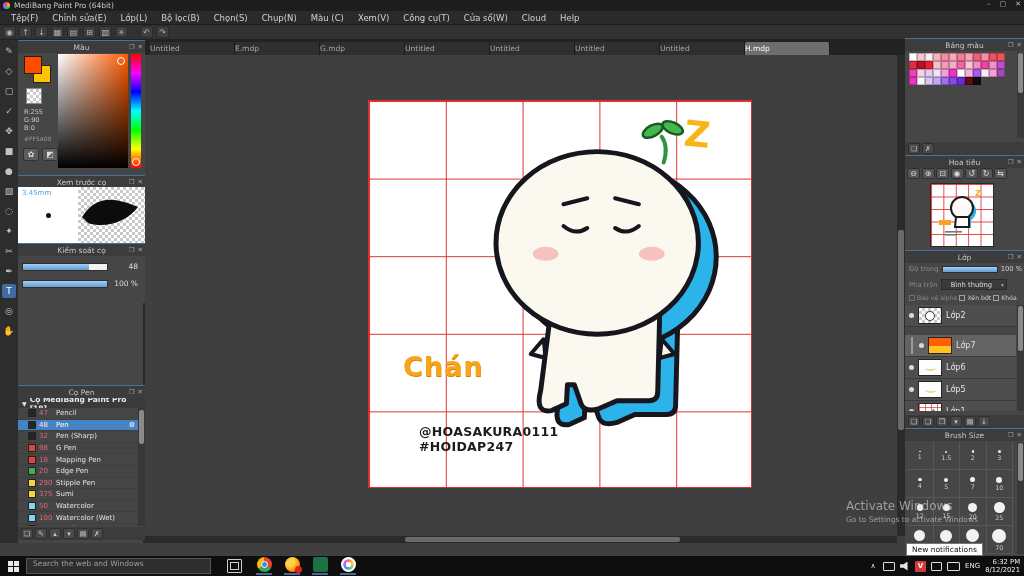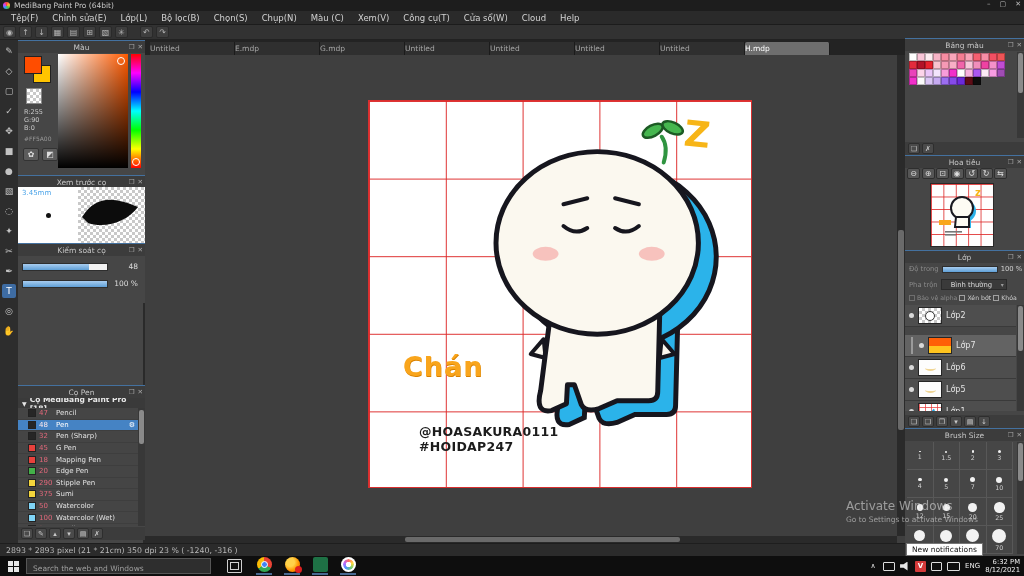--- a/index.html
+++ b/index.html
@@ -112,21 +112,21 @@
   
   .watermark{left:846px;top:499px;width:175px;z-index:40;pointer-events:none;color:#d6d6d6;opacity:0.62;}
   .wm1{font-size:12px;}
   .wm2{font-size:7.5px;margin-top:2px;}
   .tooltip{left:906px;top:543px;height:13px;background:#fff;border:1px solid #767676;color:#111;font-size:7.5px;line-height:11px;padding:0 5px;z-index:60;box-sizing:border-box;white-space:nowrap;}
   
   .taskbar{left:0;top:556px;width:1024px;height:20px;background:#0e0e0e;display:flex;align-items:center;z-index:70;}
   .startbtn{width:26px;height:20px;display:flex;align-items:center;justify-content:center;}
   .winlogo{width:11px;height:11px;display:grid;grid-template-columns:5px 5px;grid-template-rows:5px 5px;gap:1px;}
   .winlogo span{background:#e8e8e8;}
-  .searchbox{width:185px;height:16px;background:#2e2e2e;border:1px solid #565656;display:flex;align-items:flex-end;padding-left:6px;box-sizing:border-box;font-size:7.5px;color:#9f9f9f;margin-right:8px;}
+  .searchbox{width:185px;height:16px;background:#2e2e2e;border:1px solid #565656;display:flex;align-items:flex-start;padding-left:6px;box-sizing:border-box;font-size:7.5px;color:#9f9f9f;margin-right:8px;}
   .taskview{width:13px;height:12px;border:1px solid #cfcfcf;border-radius:1px;position:relative;margin:0 8px;}
   .taskview::after{content:"";position:absolute;left:2px;top:2px;right:2px;bottom:2px;border:1px solid #cfcfcf;}
   .tb-app{width:16px;height:16px;margin:0 6px;position:relative;border-bottom:2px solid rgba(120,180,255,.55);box-sizing:content-box;}
   .tb-app .ic{width:15px;height:15px;border-radius:50%;margin:0 auto;}
   .chrome .ic{background:conic-gradient(#ea4335 0 33%,#34a853 33% 66%,#fbbc05 66% 100%);position:relative;}
   .chrome .ic::after{content:"";position:absolute;left:4px;top:4px;width:7px;height:7px;background:#4285f4;border:1.5px solid #fff;border-radius:50%;box-sizing:border-box;}
   .firefox .ic{background:radial-gradient(circle at 35% 35%,#ffd24a 0 30%,#ff9500 60%,#e55b0c 100%);position:relative;}
   .firefox .badge{position:absolute;right:-2px;bottom:0px;width:7px;height:7px;background:#e02020;border-radius:50%;}
   .excel .ic{border-radius:2px;background:#1e7145;color:#fff;font-size:9px;font-weight:bold;text-align:center;line-height:15px;}
   .medibang .ic{background:#fff;position:relative;}
@@ -310,21 +310,21 @@
 
           <div class="brush-row">
             <span class="bsw" style="background: rgb(38, 38, 38);"></span>
             <span class="b-num">32</span>
             <span>Pen (Sharp)</span>
 
           </div>
 
           <div class="brush-row">
             <span class="bsw" style="background: rgb(232, 65, 60);"></span>
-            <span class="b-num">45</span>
+            <span class="b-num">98</span>
             <span>G Pen</span>
 
           </div>
 
           <div class="brush-row">
             <span class="bsw" style="background: rgb(232, 65, 60);"></span>
             <span class="b-num">18</span>
             <span>Mapping Pen</span>
 
           </div>
@@ -720,23 +720,20 @@
             <span class="bs-dot" style="width: 14px; height: 14px;"></span>
             <span class="bs-label">70</span>
           </div>
         </div>
       <div class="vtrack" style="top:14px;bottom:2px;">
           <span class="vthumb" style="top:1px;height:38px;"></span>
         </div>
     </div>
   </div>
 
-  <div class="abs statusbar">
-    <span>2893 * 2893 pixel   (21 * 21cm)   350 dpi   23 %   ( -1240, -316 )</span>
-  </div>
 
   <div class="abs watermark">
     <div class="wm1">Activate Windows</div>
     <div class="wm2">Go to Settings to activate Windows</div>
   </div>
 
   <div class="abs tooltip">
     <span>New notifications</span>
   </div>
 

